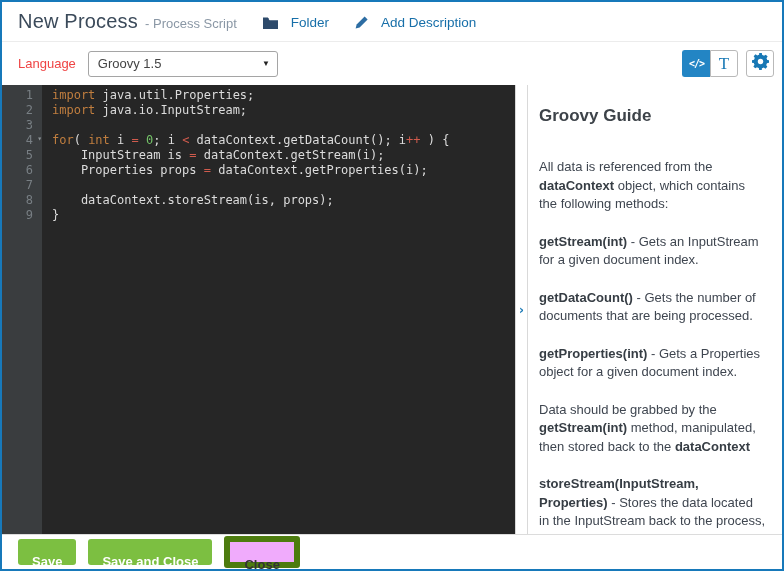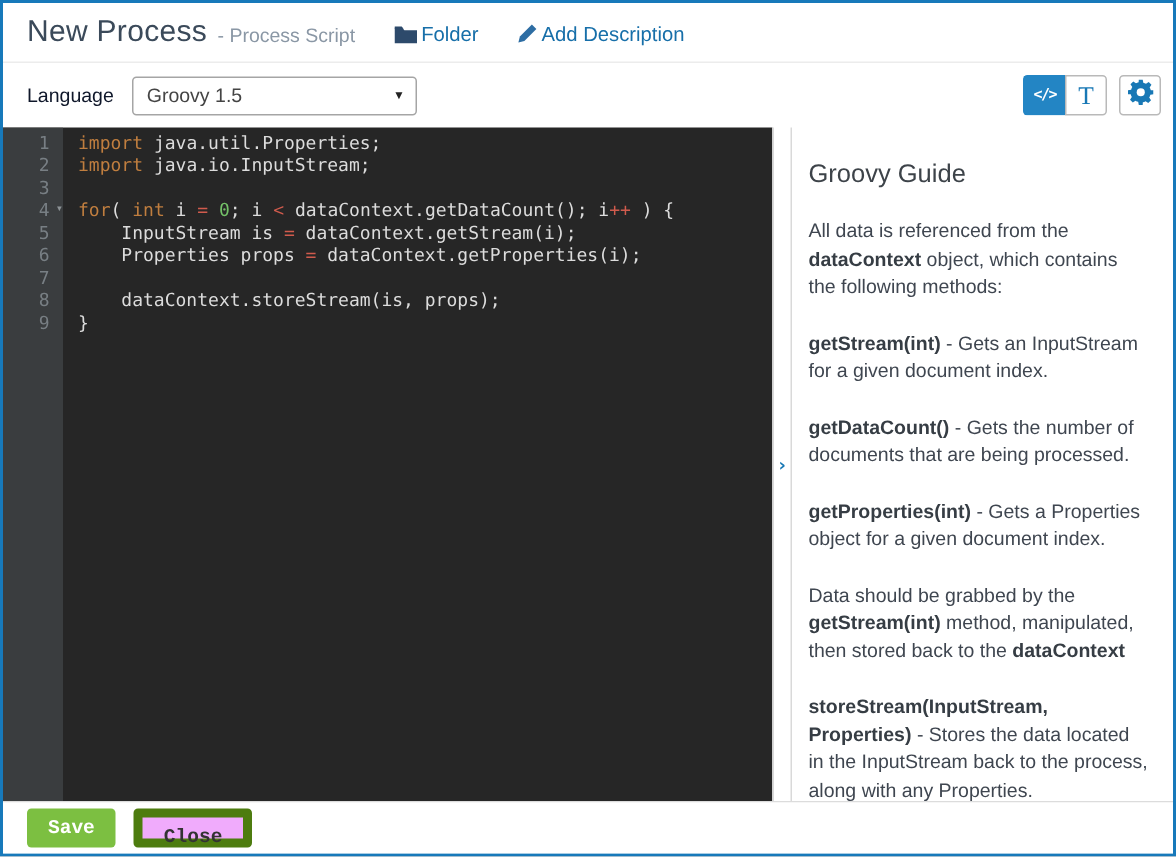--- a/index.html
+++ b/index.html
@@ -19,34 +19,34 @@
   .header {
     height: 40px; flex: 0 0 40px;
     display: flex; align-items: center;
     padding: 0 16px;
     border-bottom: 1px solid #ececec;
     background: #fff;
   }
   .title { font-size: 20px; color: #3b4a5a; font-weight: 400; letter-spacing: .2px; }
   .subtitle { font-size: 13px; color: #8a97a5; margin-left: 7px; position: relative; top: 2px; }
   .hlink {
-    display: inline-flex; align-items: center; gap: 3px;
+    display: inline-flex; align-items: center; gap: 13px;
     font-size: 13.5px; color: #176fa9; text-decoration: none;
     margin-left: 26px; cursor: pointer; position: relative; top: 1px;
   }
   .hlink svg { display: block; }
 
   
   .toolbar {
     height: 43px; flex: 0 0 43px;
     display: flex; align-items: center;
     padding: 0 8px 0 16px;
     background: #fff;
   }
-  .lang-label { font-size: 13px; color: #0f172a; margin-right: 12px; }
+  .lang-label { font-size: 13px; color: #ef4444; margin-right: 12px; }
   .select-wrap { position: relative; }
   .lang-select {
     -webkit-appearance: none; appearance: none;
     width: 190px; height: 26px;
     border: 1px solid #a5a5a5; border-radius: 3px;
     background: #fff; color: #444;
     font-family: Liberation Sans, sans-serif;
     font-size: 13px; padding: 0 22px 0 9px;
     outline: none;
   }
@@ -121,35 +121,35 @@
     color: #1878b5; font-size: 12px; font-weight: bold;
     font-family: "DejaVu Sans", sans-serif;
   }
 
   .guide {
     flex: 1 1 auto;
     background: #fff;
     padding: 15px 16px 0 11px;
     overflow: hidden;
   }
-  .guide-title { font-size: 17px; font-weight: 400; color: #3d4349; margin: 6px 0 19px 0; }
+  .guide-title { font-size: 17px; font-weight: 700; color: #3d4349; margin: 6px 0 32px 0; }
   .guide-p { font-size: 13px; line-height: 18.5px; color: #3f4650; margin: 0 0 19px 0; }
   .guide-p strong { font-weight: bold; color: #363d44; }
 
   
   .footer {
     height: 34px; flex: 0 0 34px;
     background: #fff;
     display: flex; align-items: center;
     padding: 0 16px; gap: 12px;
   }
   .btn {
-    height: 26px; padding: 0 14px;
+    height: 26px; padding: 10px 14px;
     border: none; border-radius: 3px;
-    font-family: Liberation Mono, monospace;
+    font-family: Liberation Sans, sans-serif;
     font-size: 13px; font-weight: bold;
     cursor: pointer; line-height: 26px;
   }
   .btn-green { background: #7cbf41; color: #fff; }
   .btn-gray { background: #f0abfc; color: #333; border: 6px solid #4d7c0f; }
 </style>
 </head>
 <body>
 
 <div class="dialog">
@@ -232,16 +232,17 @@
           <p class="guide-p"><strong>getDataCount()</strong><span> - Gets the number of documents that are being processed.</span></p>
           <p class="guide-p"><strong>getProperties(int)</strong><span> - Gets a Properties object for a given document index.</span></p>
           <p class="guide-p"><span>Data should be grabbed by the </span><strong>getStream(int)</strong><span> method, manipulated, then stored back to the </span><strong>dataContext</strong></p>
           <p class="guide-p"><strong>storeStream(InputStream, Properties)</strong><span> - Stores the data located in the InputStream back to the process, along with any Properties.</span></p>
         </div>
     </div>
   </div>
 
   <div class="footer">
     <button class="btn btn-green">Save</button>
+    <button class="btn btn-green">Save and Close</button>
     <button class="btn btn-gray">Close</button>
   </div>
 
 </div>
 
 </body></html>

